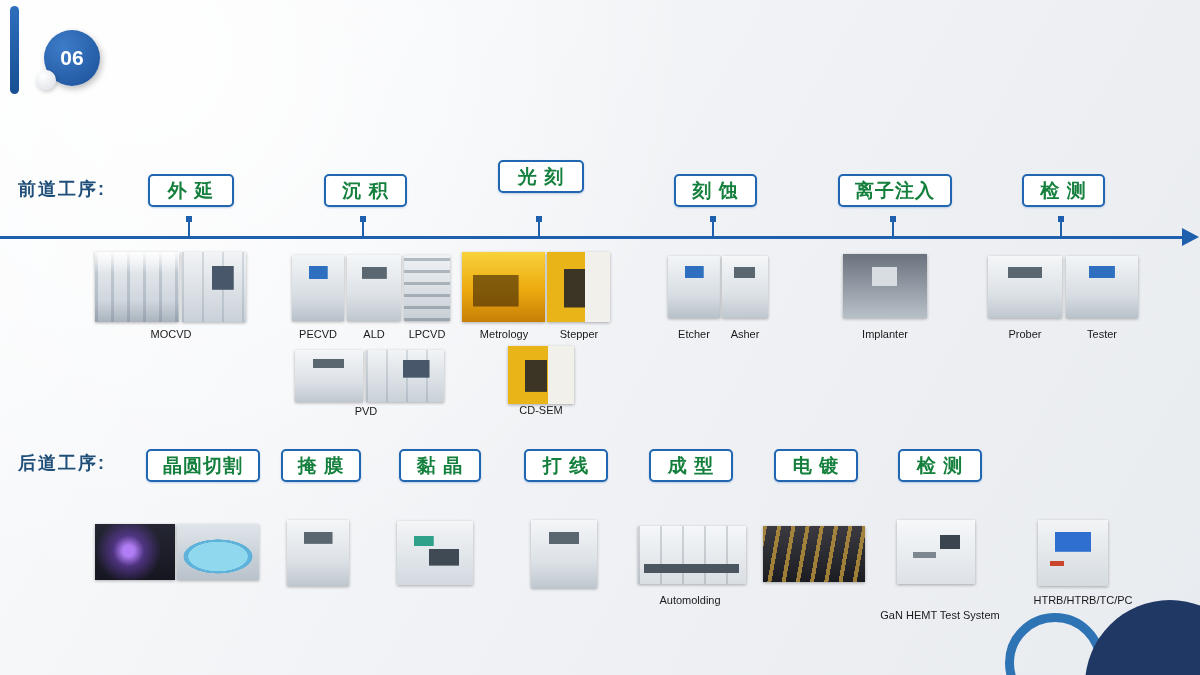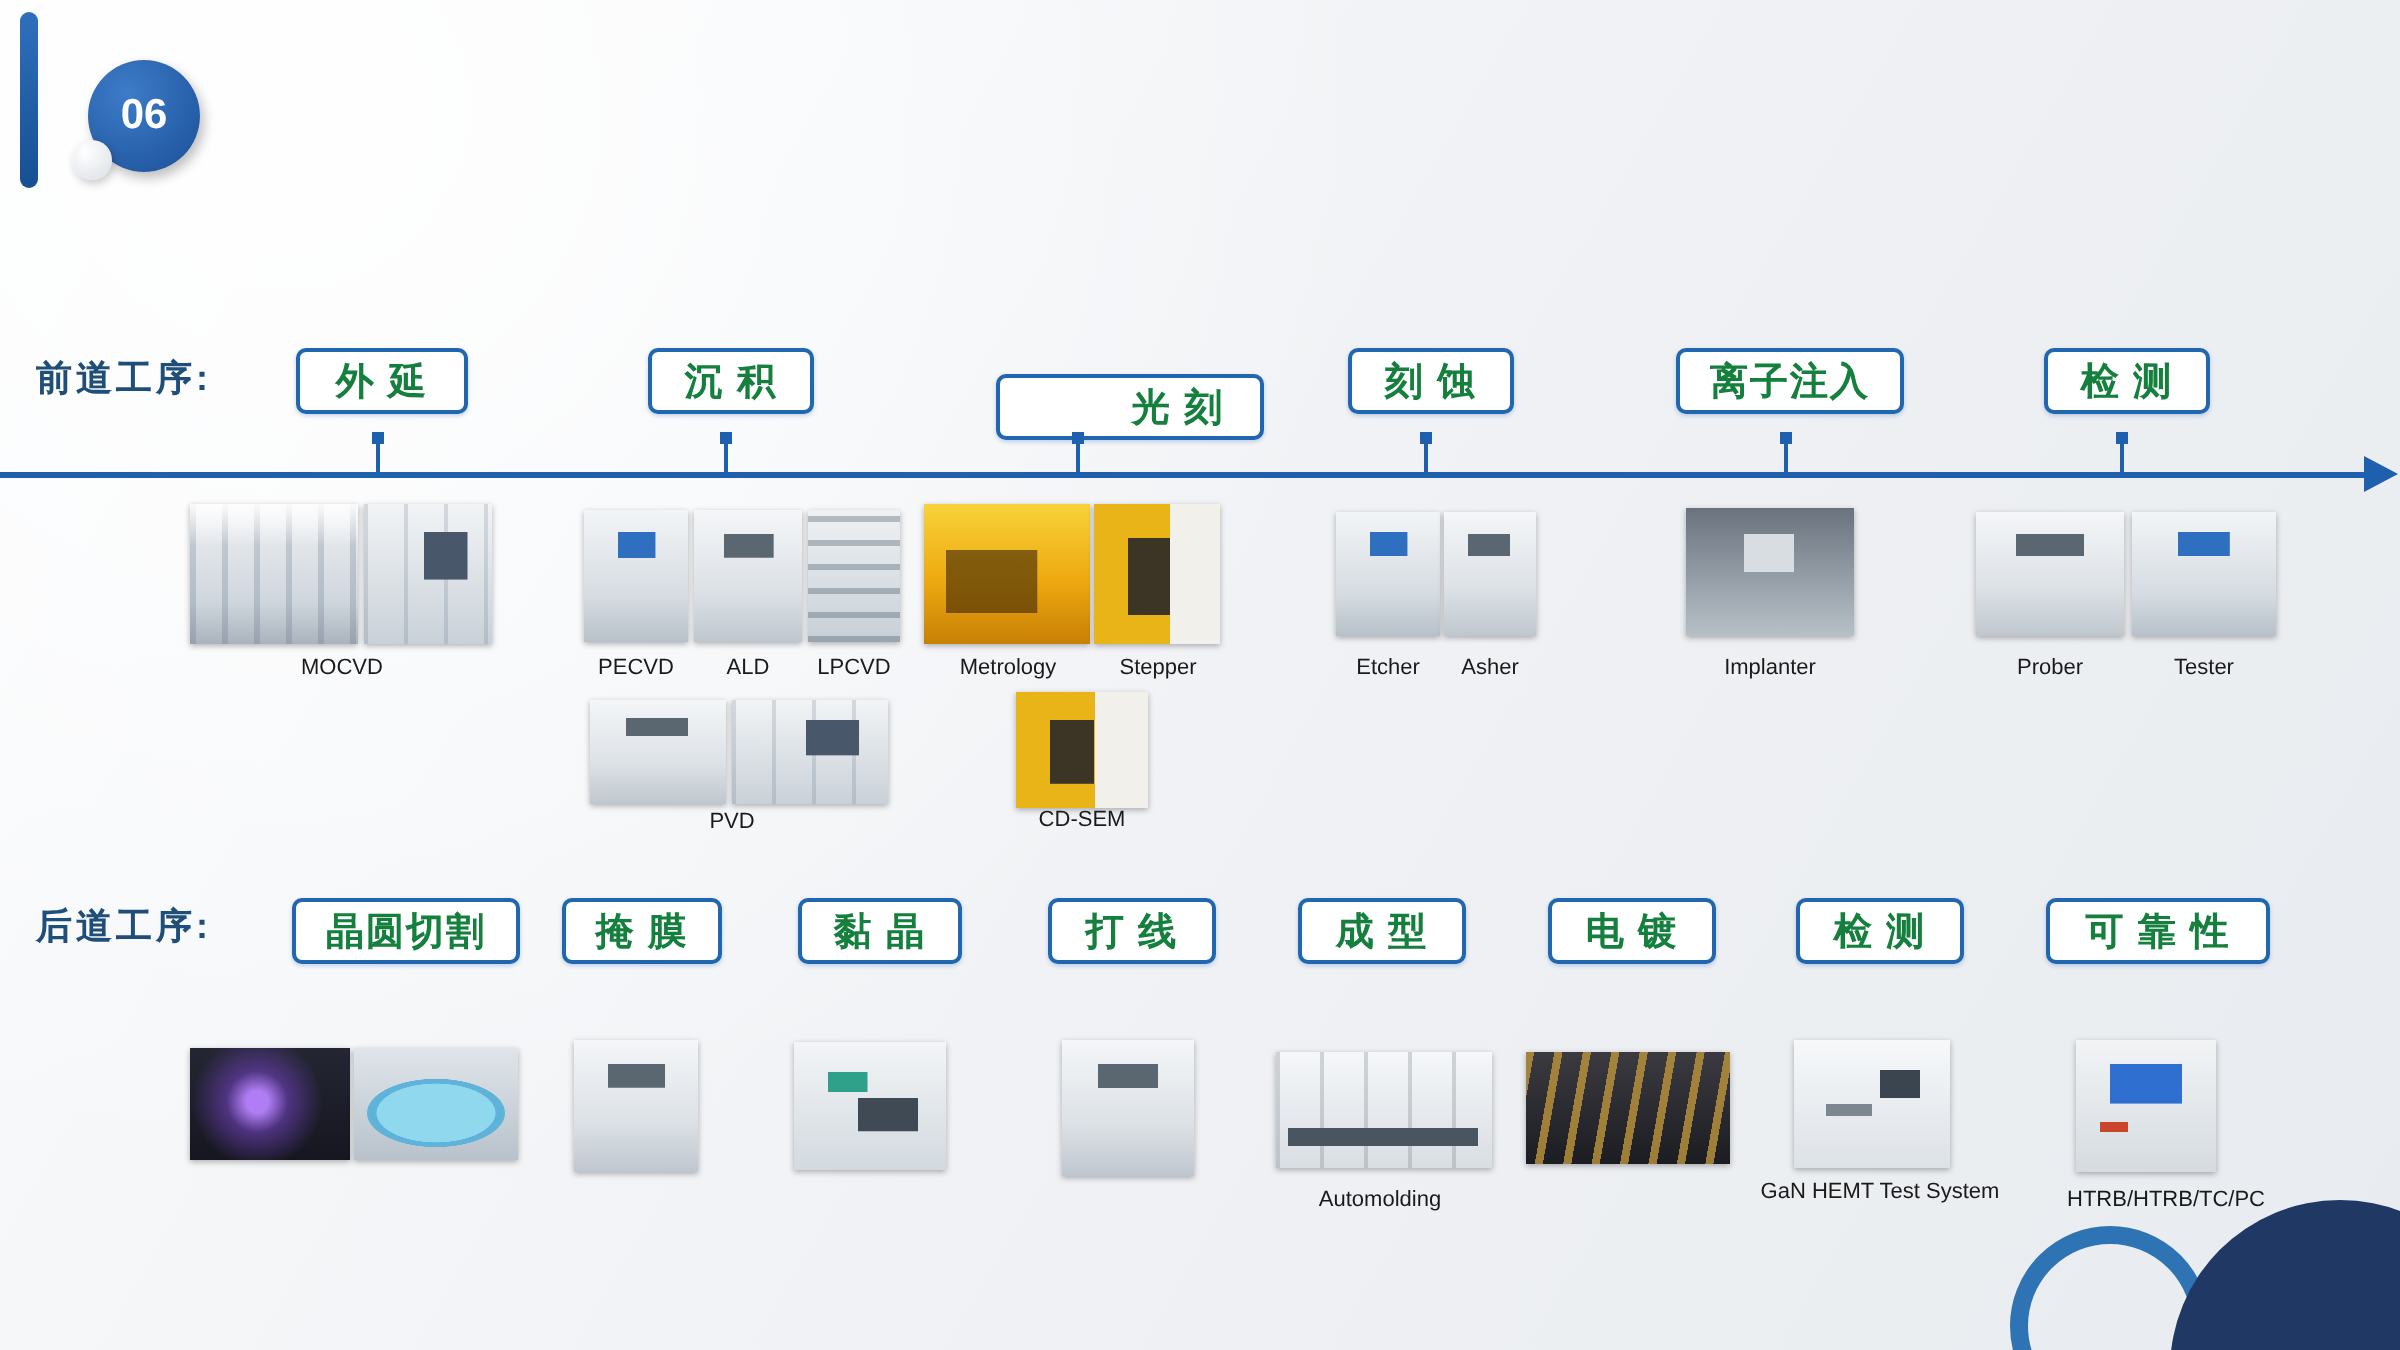--- a/index.html
+++ b/index.html
@@ -83,21 +83,21 @@
   <div class="left-bar"></div>
   <div class="num-circle">
     <span>06</span>
   </div>
   <div class="white-ball"></div>
 
   <div class="section-label" style="left:18px;top:177px;">前道工序:</div>
 
   <div class="step-box" style="left:148px;top:174px;width:82px;">外 延</div>
   <div class="step-box" style="left:324px;top:174px;width:79px;">沉 积</div>
-  <div class="step-box" style="left:498px;top:187px;width:82px;padding-left:48px;">光 刻</div>
+  <div class="step-box" style="left:498px;top:160px;width:82px;">光 刻</div>
   <div class="step-box" style="left:674px;top:174px;width:79px;">刻 蚀</div>
   <div class="step-box" style="left:838px;top:174px;width:110px;">离子注入</div>
   <div class="step-box" style="left:1022px;top:174px;width:79px;">检 测</div>
 
   <div class="tl-line"></div>
   <div class="tl-arrow"></div>
   <div class="tick" style="left:188px;"></div>
   <div class="tick" style="left:362px;"></div>
   <div class="tick" style="left:538px;"></div>
   <div class="tick" style="left:712px;"></div>
@@ -137,32 +137,31 @@
 
   <div class="section-label" style="left:18px;top:451px;">后道工序:</div>
 
   <div class="step-box" style="left:146px;top:449px;width:110px;">晶圆切割</div>
   <div class="step-box" style="left:281px;top:449px;width:76px;">掩 膜</div>
   <div class="step-box" style="left:399px;top:449px;width:78px;">黏 晶</div>
   <div class="step-box" style="left:524px;top:449px;width:80px;">打 线</div>
   <div class="step-box" style="left:649px;top:449px;width:80px;">成 型</div>
   <div class="step-box" style="left:774px;top:449px;width:80px;">电 镀</div>
   <div class="step-box" style="left:898px;top:449px;width:80px;">检 测</div>
-  <div class="step-box" style="left:1023px;top:449px;width:108px;">可 靠 性</div>
 
   <div class="photo m-laser" style="left:95px;top:524px;width:80px;height:56px;"></div>
   <div class="photo m-wafer" style="left:177px;top:524px;width:82px;height:56px;"></div>
   <div class="photo m-tool" style="left:287px;top:520px;width:62px;height:66px;"></div>
   <div class="photo m-tool-green" style="left:397px;top:521px;width:76px;height:64px;"></div>
   <div class="photo m-tool" style="left:531px;top:520px;width:66px;height:68px;"></div>
   <div class="photo m-panels" style="left:638px;top:526px;width:108px;height:58px;"></div>
   <div class="photo m-plating" style="left:763px;top:526px;width:102px;height:56px;"></div>
   <div class="photo m-lab" style="left:897px;top:520px;width:78px;height:64px;"></div>
   <div class="photo m-screen" style="left:1038px;top:520px;width:70px;height:66px;"></div>
 
   <div class="eq-label" style="left:690px;top:594px;">Automolding</div>
-  <div class="eq-label" style="left:940px;top:590px;">GaN HEMT Test System</div>
+  <div class="eq-label" style="left:940px;top:609px;">GaN HEMT Test System</div>
   <div class="eq-label" style="left:1083px;top:594px;">HTRB/HTRB/TC/PC</div>
 
   <div class="corner-ring"></div>
   <div class="corner-navy"></div>
 
 </div>
 
 </body></html>

